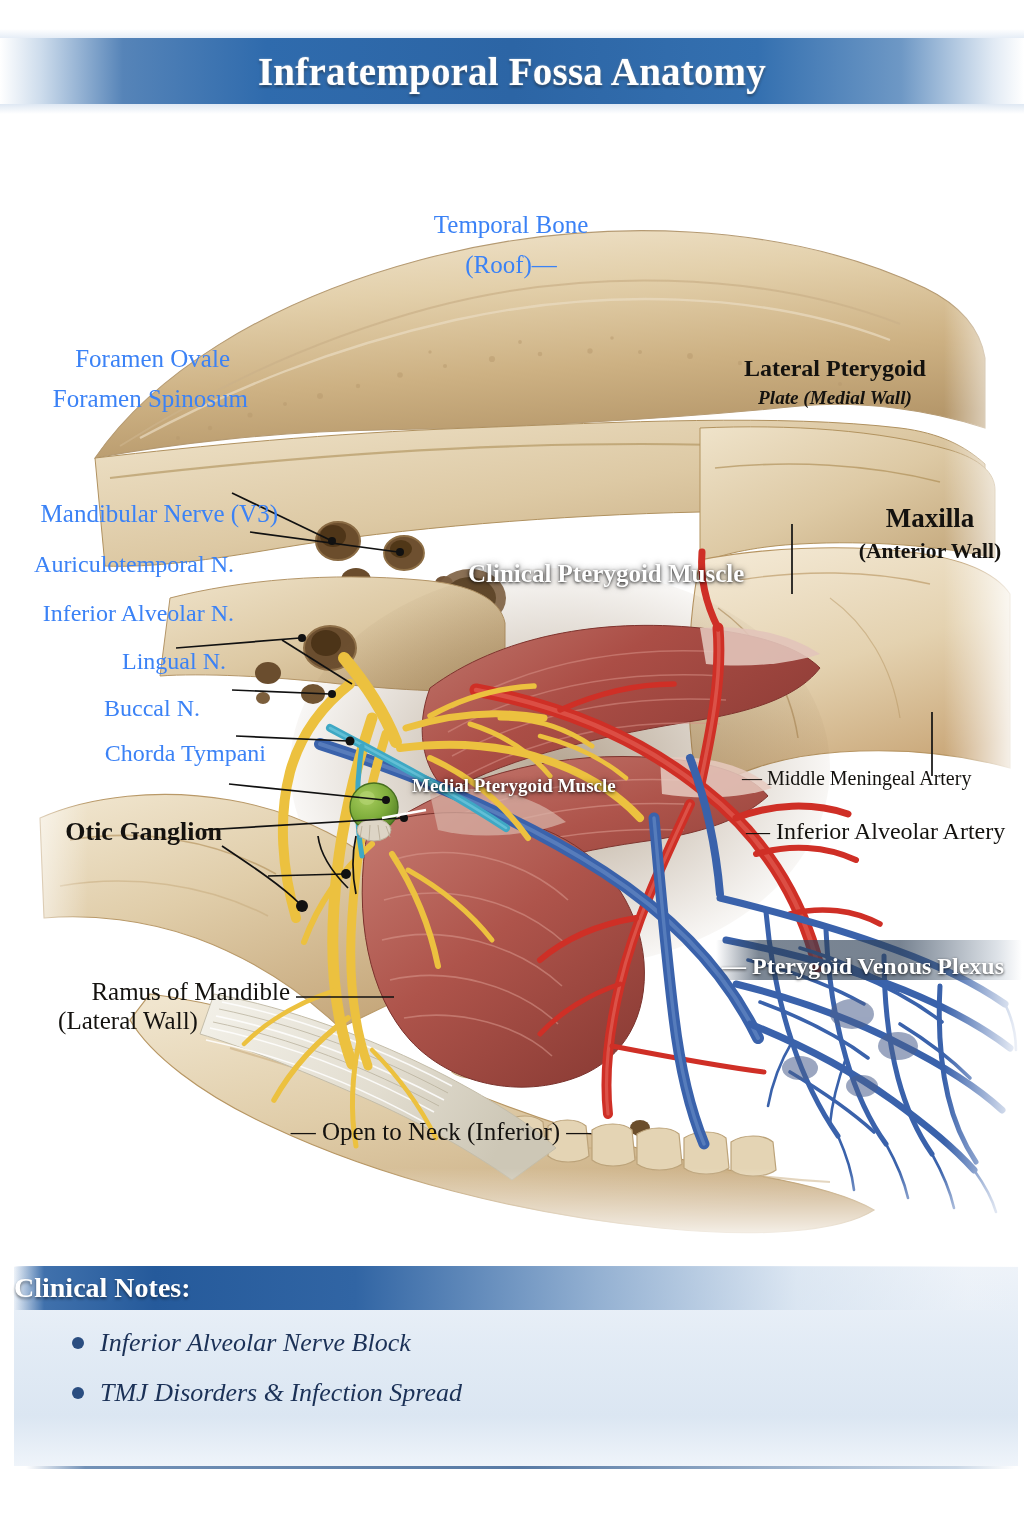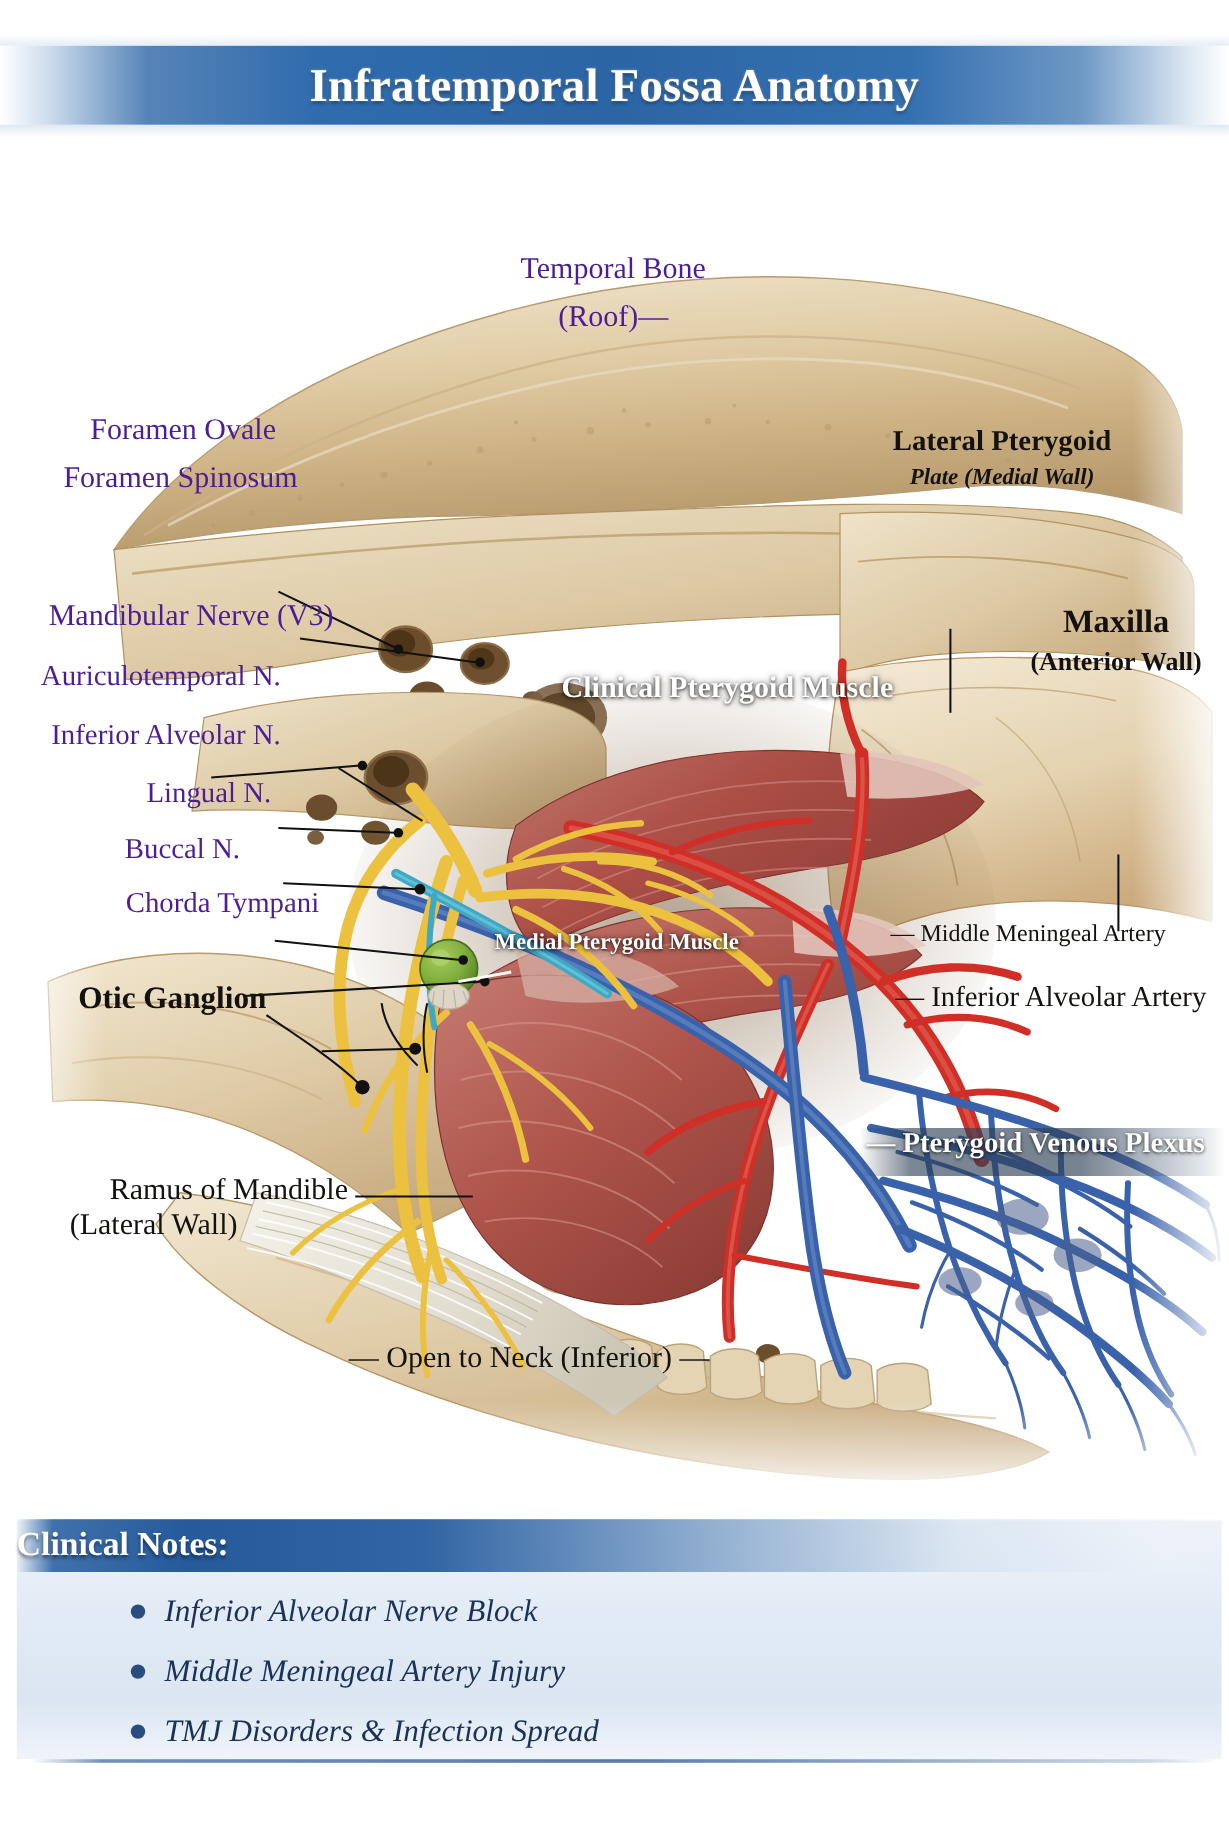--- a/index.html
+++ b/index.html
@@ -32,33 +32,33 @@
   }
 
   
   #illustration{
     position:absolute; left:0; top:128px; width:1024px; height:1120px;
     background:#ffffff; overflow:hidden;
   }
   #illustration svg{ position:absolute; left:0; top:0; }
 
   
-  .lbl{ position:absolute; color:#4c1d95; line-height:1.04; white-space:nowrap; }
+  .lbl{ position:absolute; color:#3b82f6; line-height:1.04; white-space:nowrap; }
   .lbl.dark{ color:#14120f; }
   .lbl.b{ font-weight:bold; }
   .lbl .sm{ font-size:.80em; }
   .lbl.ctr{ text-align:center; }
   .lbl.rt{ text-align:right; }
 
   .white-lbl{
     position:absolute; color:#ffffff; font-weight:bold; white-space:nowrap;
     text-shadow:0 1px 3px rgba(0,0,0,.75), 0 0 6px rgba(0,0,0,.5);
   }
   .plexus-band{
-    position:absolute; display:flex; align-items:flex-start;
+    position:absolute; display:flex; align-items:flex-end;
     background:linear-gradient(90deg, rgba(42,60,82,0) 0%, rgba(42,60,82,.62) 14%,
                rgba(48,66,88,.66) 60%, rgba(120,140,162,.25) 92%, rgba(255,255,255,0) 100%);
     border-radius:2px; padding:0 6px;
   }
 
   
   #notes-panel{
     position:absolute; left:14px; top:1266px; width:1004px; height:200px;
     background:linear-gradient(180deg,#eef3f9 0%, #e2ebf5 40%, #dbe6f2 75%, #eff4fa 100%);
     box-shadow:0 1px 0 rgba(255,255,255,.9) inset;
@@ -75,21 +75,21 @@
                rgba(209,223,238,.6) 78%, rgba(238,243,249,.25) 95%, rgba(255,255,255,0) 100%);
     display:flex; align-items:center;
   }
   #notes-title{
     color:#ffffff; font-size:28px; font-weight:bold;
     text-shadow:0 2px 3px rgba(0,0,0,.45);
   }
   #notes-list{ position:absolute; left:14px; top:1318px; width:1004px; }
   .note-item{
     display:flex; align-items:center; height:50px; padding-left:58px;
-    color:#1b3157; font-size:26px; font-style:italic;margin-left:37px;
+    color:#1b3157; font-size:26px; font-style:italic;
   }
   .note-bullet{
     width:12px; height:12px; border-radius:50%; background:#2a4d80;
     margin-right:16px; flex:0 0 auto;
   }
 </style>
 </head>
 <body>
 
 <div id="title-banner">
@@ -559,19 +559,15 @@
 <div id="notes-header">
   <span id="notes-title">Clinical Notes:</span>
 </div>
 <div id="notes-list">
   <div class="note-item">
     <span class="note-bullet"></span>
     <span>Inferior Alveolar Nerve Block</span>
   </div>
   <div class="note-item">
     <span class="note-bullet"></span>
-    <span>Middle Meningeal Artery Injury</span>
-  </div>
-  <div class="note-item">
-    <span class="note-bullet"></span>
     <span>TMJ Disorders &amp; Infection Spread</span>
   </div>
 </div>
 
 </body></html>

